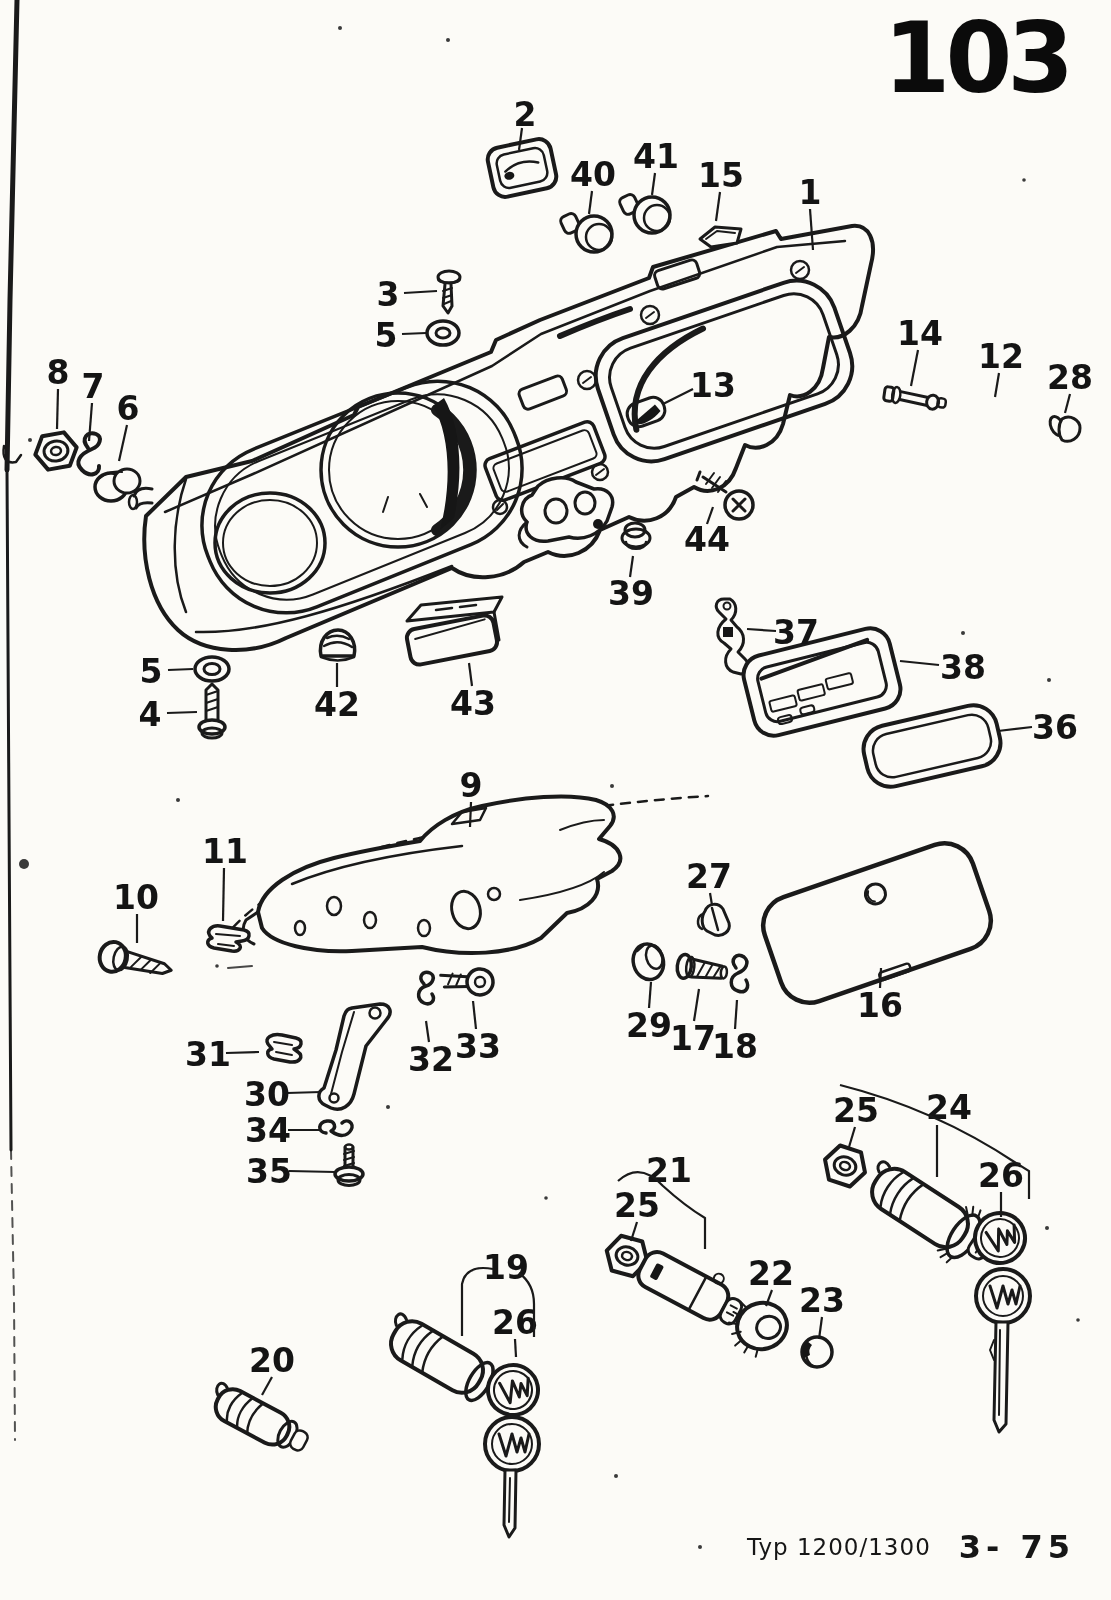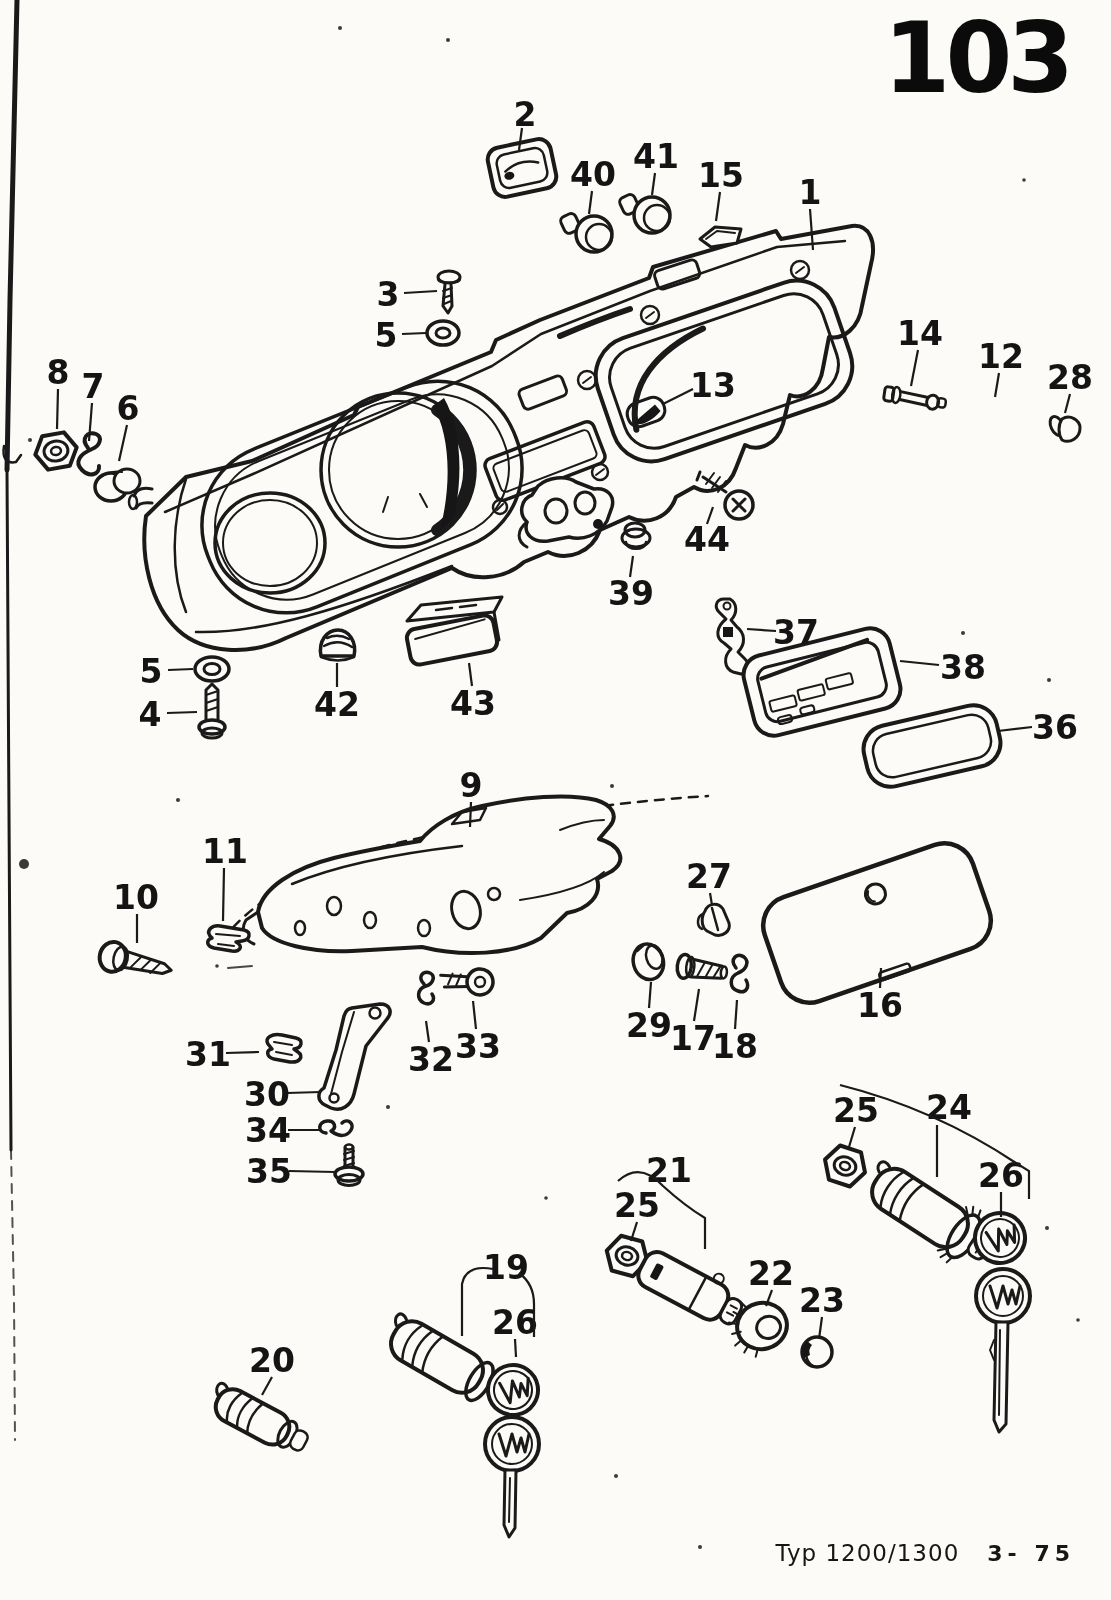--- a/index.html
+++ b/index.html
@@ -11,21 +11,21 @@
   .page-number{
     position:absolute;top:10px;right:42px;
     font-size:96px;font-weight:bold;letter-spacing:-5px;color:#0b0b0b;
     transform:scaleY(1.02);line-height:1;
   }
   .footer{
     position:absolute;bottom:34px;right:36px;
     display:flex;align-items:center;gap:28px;color:#161616;
   }
   .footer .model{font-size:23px;letter-spacing:1px;}
-  .footer .code{font-size:22px;font-weight:bold;letter-spacing:5px;}
+  .footer .code{font-size:32px;font-weight:bold;letter-spacing:5px;}
   svg{position:absolute;left:0;top:0;}
   svg *{vector-effect:none;}
   .ln, .f, .k{stroke:#1a1a1a;stroke-linecap:round;stroke-linejoin:round;fill:none;}
   .f{fill:#fcfbf7;}
   .k{fill:#161616;stroke:none;}
   .w2{stroke-width:2;} .w25{stroke-width:2.5;} .w3{stroke-width:3;}
   .w35{stroke-width:3.5;} .w4{stroke-width:4;} .w5{stroke-width:5;} .w6{stroke-width:6;}
   .w12{stroke-width:12;}
   .dash{stroke-dasharray:9 8;}
   .leader{stroke:#1a1a1a;stroke-width:2.2;fill:none;}

